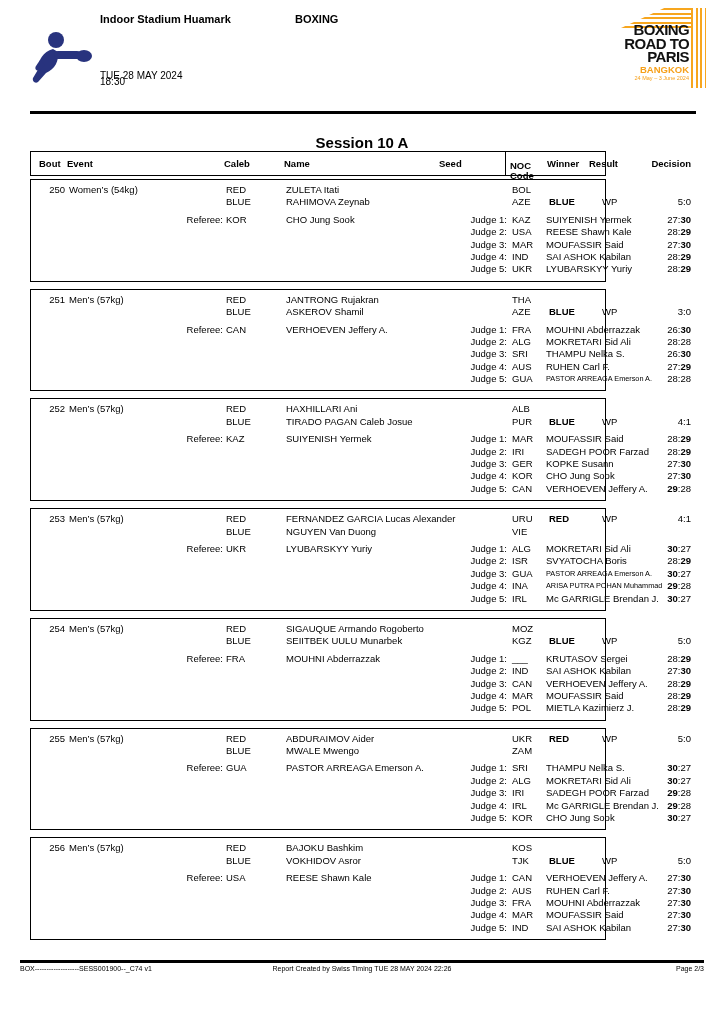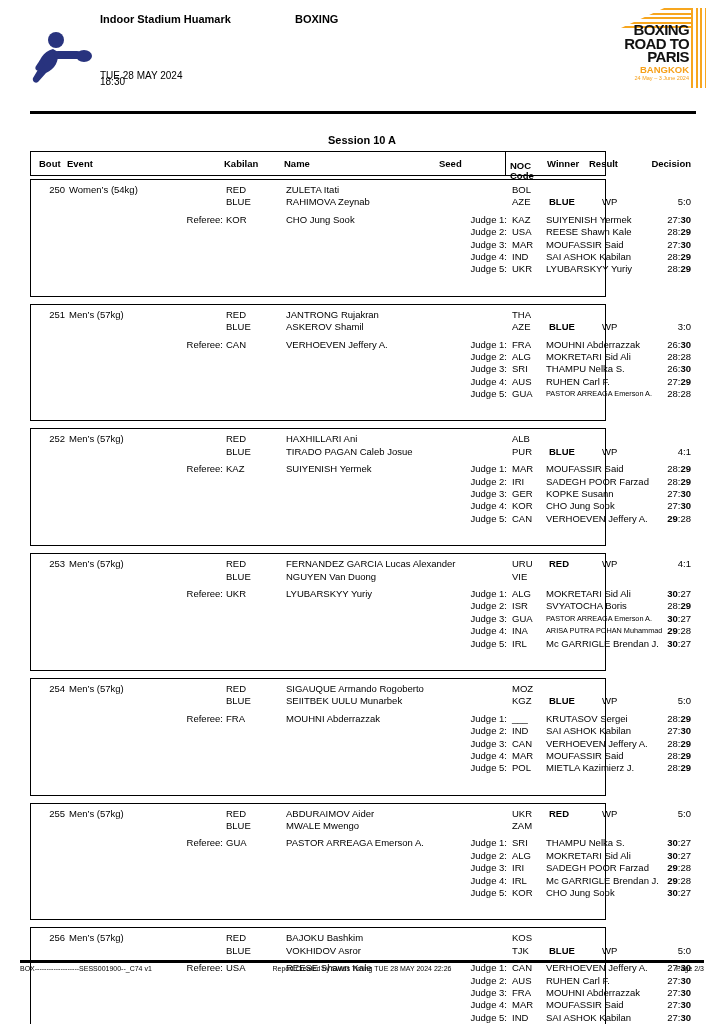--- a/index.html
+++ b/index.html
@@ -22,35 +22,35 @@
       background:repeating-linear-gradient(180deg,#F7A61E 0 2.2px,#fff 2.2px 4.6px);
       clip-path:polygon(0 100%,60% 0,100% 0,100% 100%);}
   .logo-text{position:absolute;right:17px;top:15px;text-align:right;}
   .logo-line{font-size:15px;line-height:13.5px;font-weight:bold;letter-spacing:-0.6px;color:#111;}
   .logo-city{font-size:9.5px;line-height:11px;font-weight:bold;color:#F6A01A;}
   .logo-dates{font-size:5.5px;line-height:7px;color:#F6A01A;}
 
   
   .thick-rule{left:30px;top:111px;width:666px;height:3px;background:#000;}
   .title{left:0;top:117px;width:724px;text-align:center;font-size:14px;font-weight:bold;}
-  .subtitle{left:0;top:134px;width:724px;text-align:center;font-size:11px;font-weight:bold;}
+  .subtitle{left:0;top:134px;width:724px;text-align:center;font-size:15px;font-weight:bold;}
 
   
   .content{position:absolute;left:30px;top:151px;width:576px;}
   .thead{position:relative;height:23px;border:1.5px solid #000;margin-bottom:3px;
          font-size:9.5px;font-weight:bold;}
   .thead span{position:absolute;line-height:23px;white-space:nowrap;}
   .h-bout{left:8px;} .h-event{left:36px;} .h-corner{left:193px;} .h-name{left:253px;}
   .h-seed{left:408px;width:60px;text-align:left;}
   .h-noc{left:479px;top:1.5px;line-height:10px !important;}
   .h-winner{left:516px;} .h-result{left:558px;}
   .h-decision{left:598px;width:62px;text-align:right;}
   .h-divider{position:absolute;left:474px;top:0;bottom:0;width:1px;background:#000;}
 
-  .bout-box{position:relative;border:1px solid #000;padding:4px 0 20px 0;margin-bottom:7px;}
+  .bout-box{position:relative;border:1px solid #000;padding:4px 0 5px 0;margin-bottom:7px;}
   .row{position:relative;height:12.4px;font-size:9.5px;line-height:12.4px;}
   .row-gap{height:5px;}
   .row span{position:absolute;top:0;white-space:nowrap;}
   .c-boutnum{left:4px;width:30px;text-align:right;}
   .c-event{left:38px;}
   .c-corner{left:195px;}
   .c-name{left:255px;}
   .c-noc{left:481px;}
   .c-winner{left:518px;font-weight:bold;}
   .c-result{left:571px;}
@@ -105,21 +105,21 @@
     </div>
   </div>
 
   <div class="abs thick-rule"></div>
   <div class="abs subtitle">Session 10 A</div>
 
   <div class="content">
     <div class="thead">
       <span class="h-bout">Bout</span>
       <span class="h-event">Event</span>
-      <span class="h-corner">Kabilan</span>
+      <span class="h-corner">Caleb</span>
       <span class="h-name">Name</span>
       <span class="h-seed">Seed</span>
       <div class="h-divider"></div>
       <span class="h-noc">
         <span>NOC</span><br>
         <span>Code</span>
       </span>
       <span class="h-winner">Winner</span>
       <span class="h-result">Result</span>
       <span class="h-decision">Decision</span>

